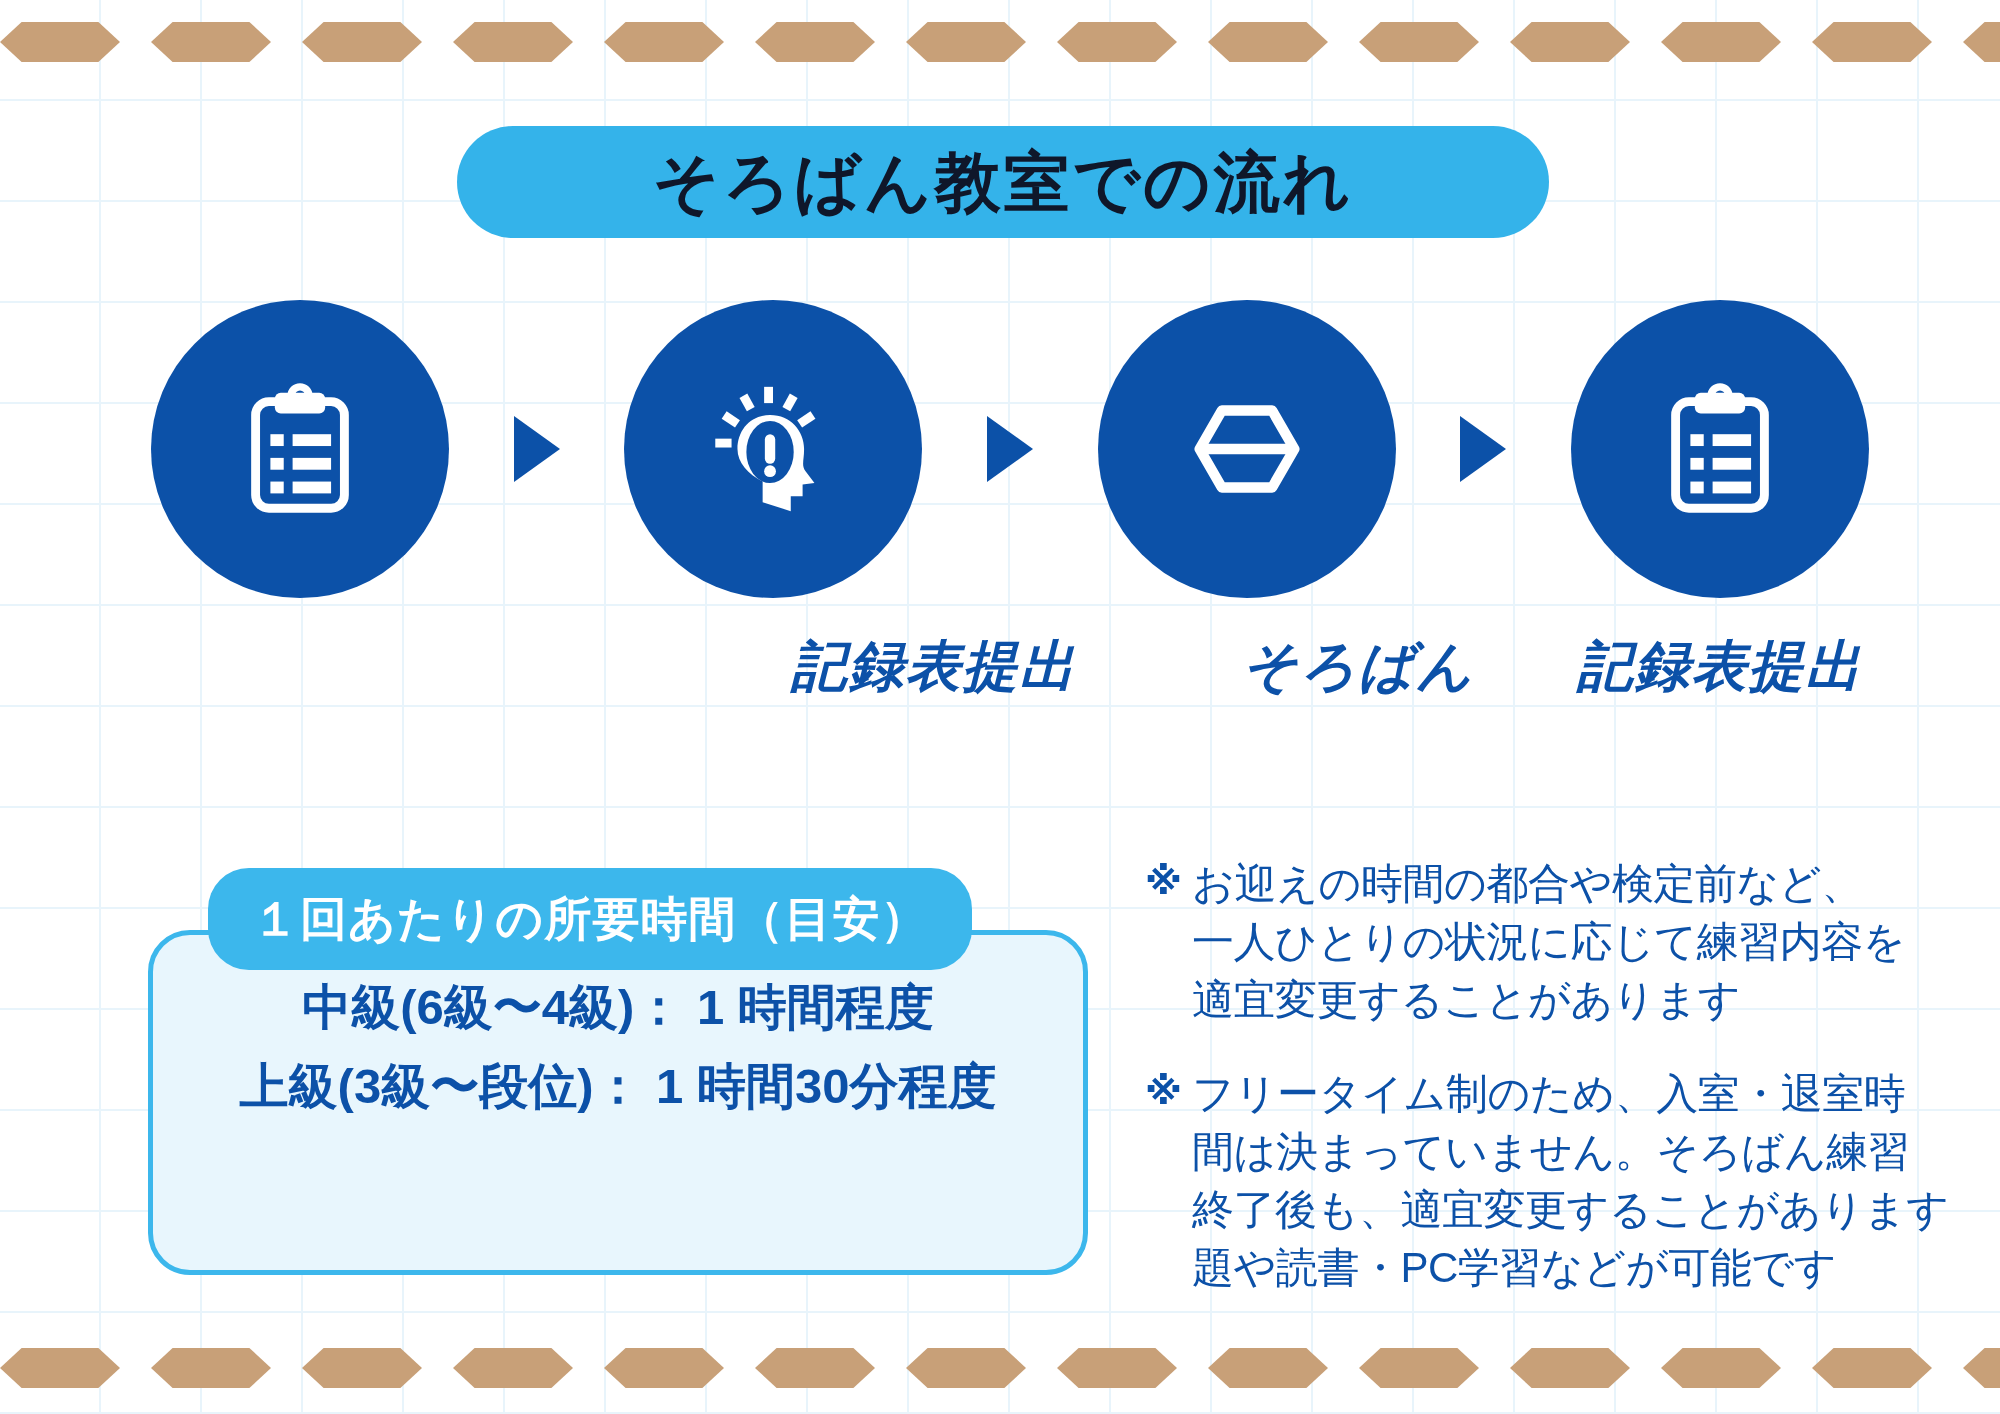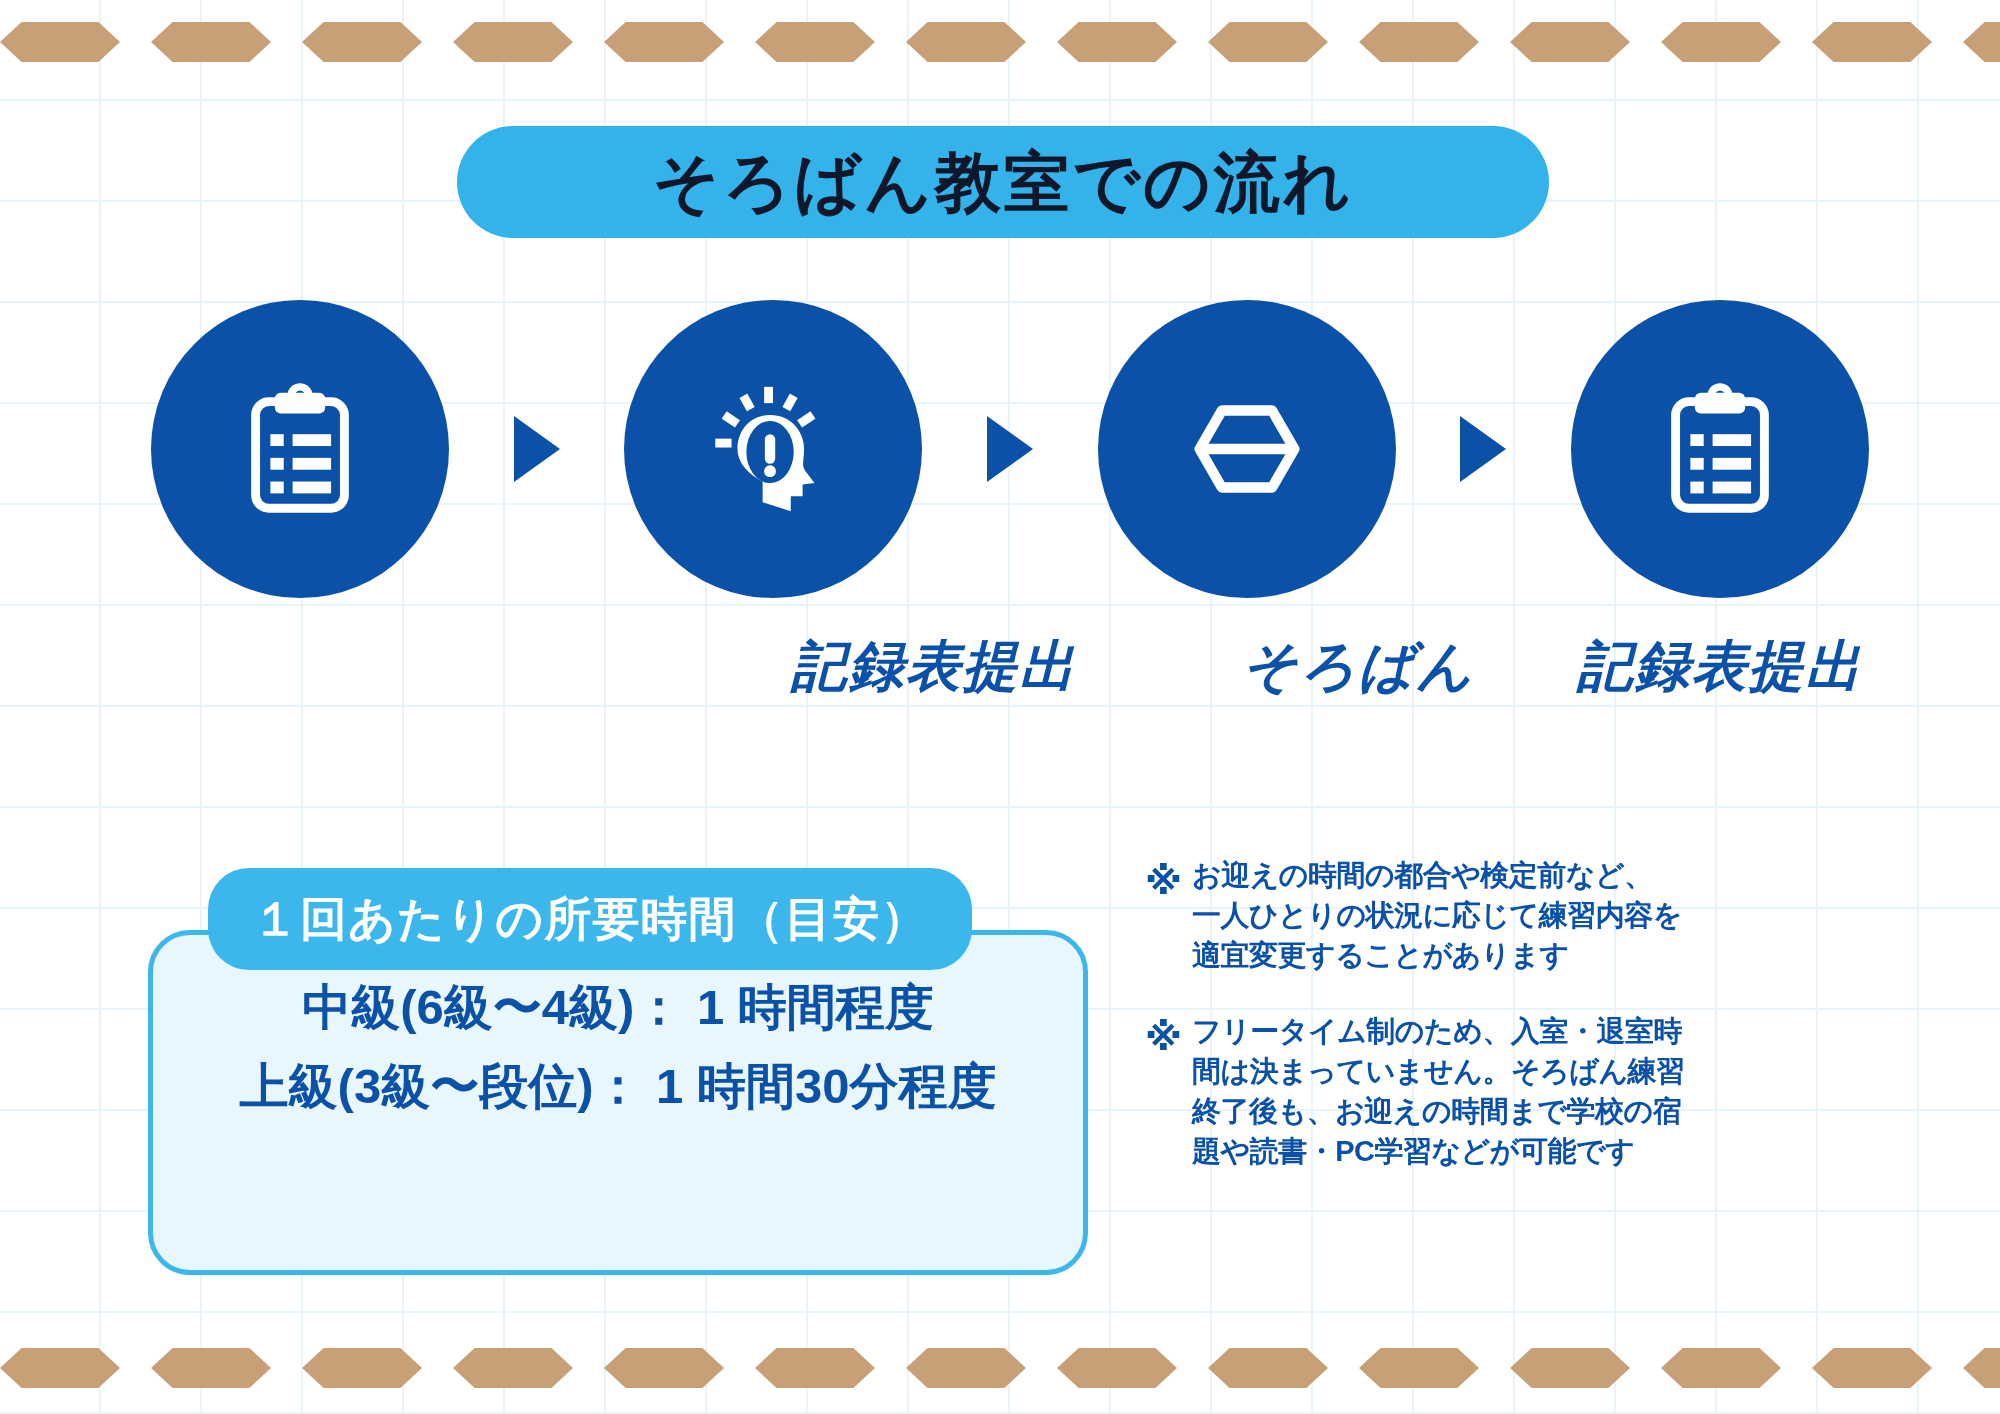--- a/index.html
+++ b/index.html
@@ -218,22 +218,22 @@
   .note-mark {
     color: #0c51a8;
     font-size: 38px;
     font-weight: bold;
     line-height: 1.38;
     flex: 0 0 auto;
     margin-right: 10px;
   }
   .note-body {
     color: #0c51a8;
-    font-size: 29px;
-    font-weight: bold;
+    font-size: 42px;
+    font-weight: normal;
     line-height: 1.38;
     letter-spacing: -0.5px;
   }
   .note-body div { white-space: nowrap; }
 </style>
 </head>
 <body>
 
 <div id="page">
 
@@ -372,21 +372,21 @@
         <div>一人ひとりの状況に応じて練習内容を</div>
         <div>適宜変更することがあります</div>
       </div>
     </div>
 
     <div class="note">
       <div class="note-mark">※</div>
       <div class="note-body">
         <div>フリータイム制のため、入室・退室時</div>
         <div>間は決まっていません。そろばん練習</div>
-        <div>終了後も、お迎えの時間まで学校の宿</div>
+        <div>終了後も、適宜変更することがあります</div>
         <div>題や読書・PC学習などが可能です</div>
       </div>
     </div>
 
   </div>
 
   <div class="chev-band bottom">
       <div class="chev" style="background: rgb(200, 160, 120);"></div>
       <div class="chev" style="background: rgb(200, 160, 120);"></div>
       <div class="chev" style="background: rgb(200, 160, 120);"></div>

